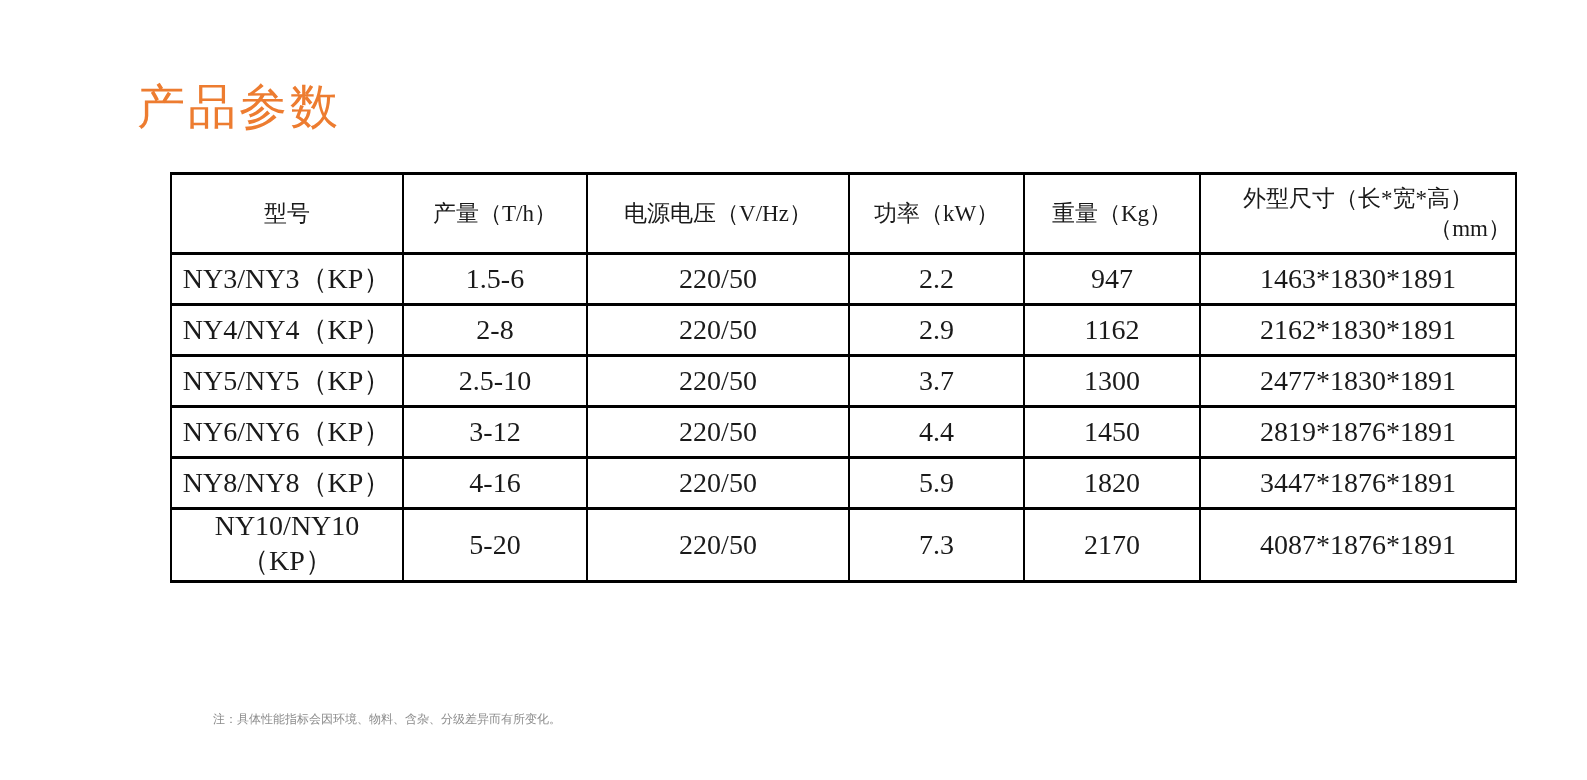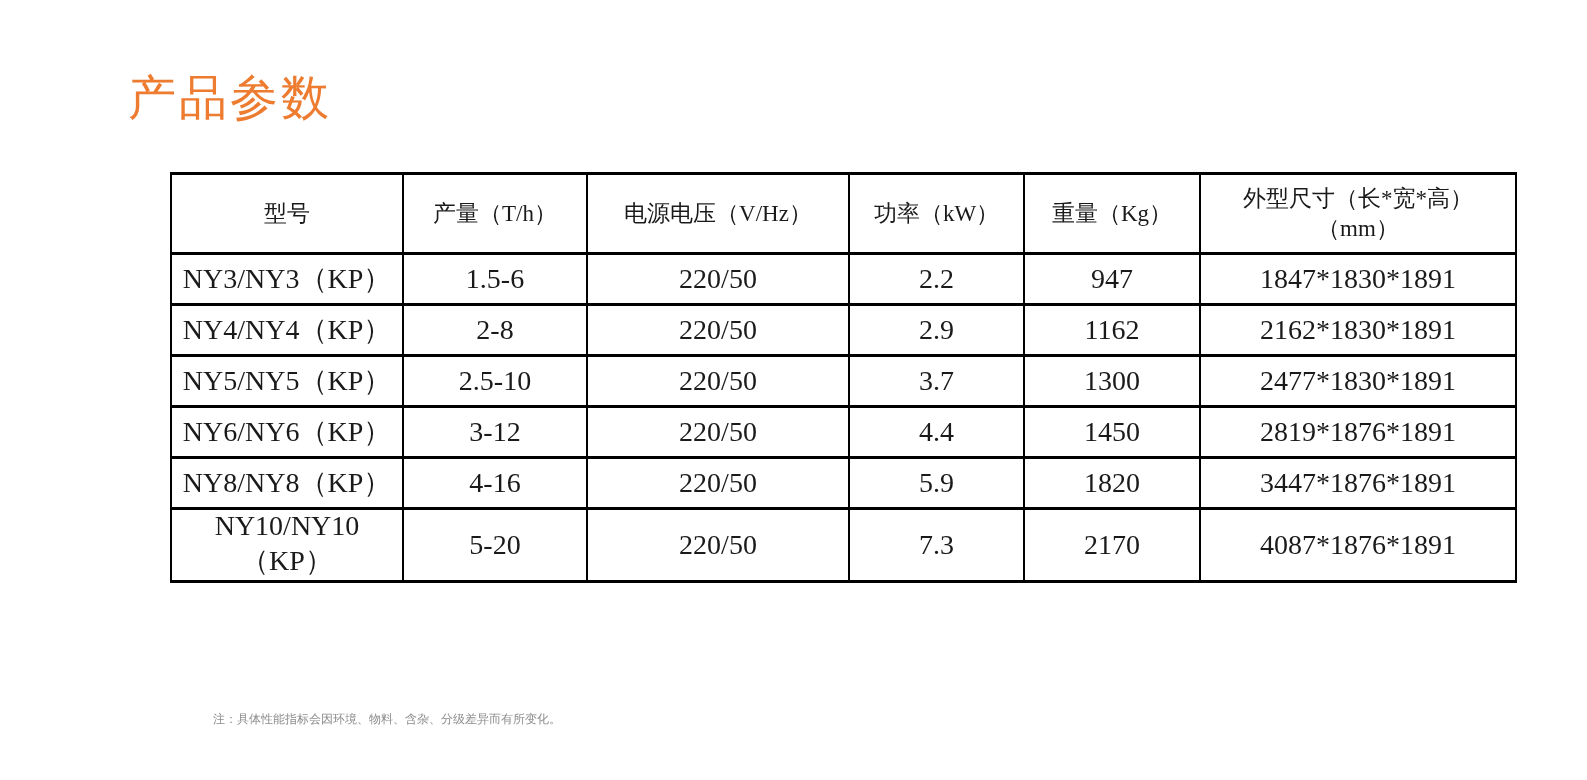--- a/index.html
+++ b/index.html
@@ -10,21 +10,21 @@
     --bg:#FFFFFF;
   }
   *{box-sizing:border-box;}
   html,body{margin:0;padding:0;}
   body{
     width:1587px;height:780px;position:relative;overflow:hidden;
     background:var(--bg);
     font-family:"Liberation Serif","DejaVu Serif",serif;
   }
   .page-title{
-    position:absolute;left:124px;top:62px;margin:4px;
+    position:absolute;left:124px;top:62px;margin:13px;
     font-size:48px;font-weight:400;letter-spacing:3px;
     color:var(--accent);
   }
   .spec-table{
     position:absolute;left:122px;top:172px;
     width:1345px;
     border-collapse:collapse;table-layout:fixed;
     color:var(--table-text);
     margin-left:48px;
   }
@@ -34,21 +34,21 @@
     text-align:center;vertical-align:middle;
     font-weight:400;padding:0 4px;
   }
   .spec-table thead th{
     height:80px;font-size:23px;line-height:30px;
   }
   .spec-table tbody td{
     height:51px;font-size:28px;
   }
   .header-subline:empty{display:none;}
-  .header-subline{display:block;}
+  .header-subline{display:block;text-align:right;}
   .footnote{
     position:absolute;left:205px;top:703px;margin:8px;
     font-size:12px;color:var(--note);
     font-family:Liberation Serif, serif;
   }
 </style>
 </head>
 <body>
 
 <div>
@@ -92,21 +92,21 @@
         </th>
       </tr>
     </thead>
     <tbody>
         <tr>
           <td>NY3/NY3（KP）</td>
           <td>1.5-6</td>
           <td>220/50</td>
           <td>2.2</td>
           <td>947</td>
-          <td>1847*1830*1891</td>
+          <td>1463*1830*1891</td>
         </tr>
         <tr>
           <td>NY4/NY4（KP）</td>
           <td>2-8</td>
           <td>220/50</td>
           <td>2.9</td>
           <td>1162</td>
           <td>2162*1830*1891</td>
         </tr>
         <tr>

